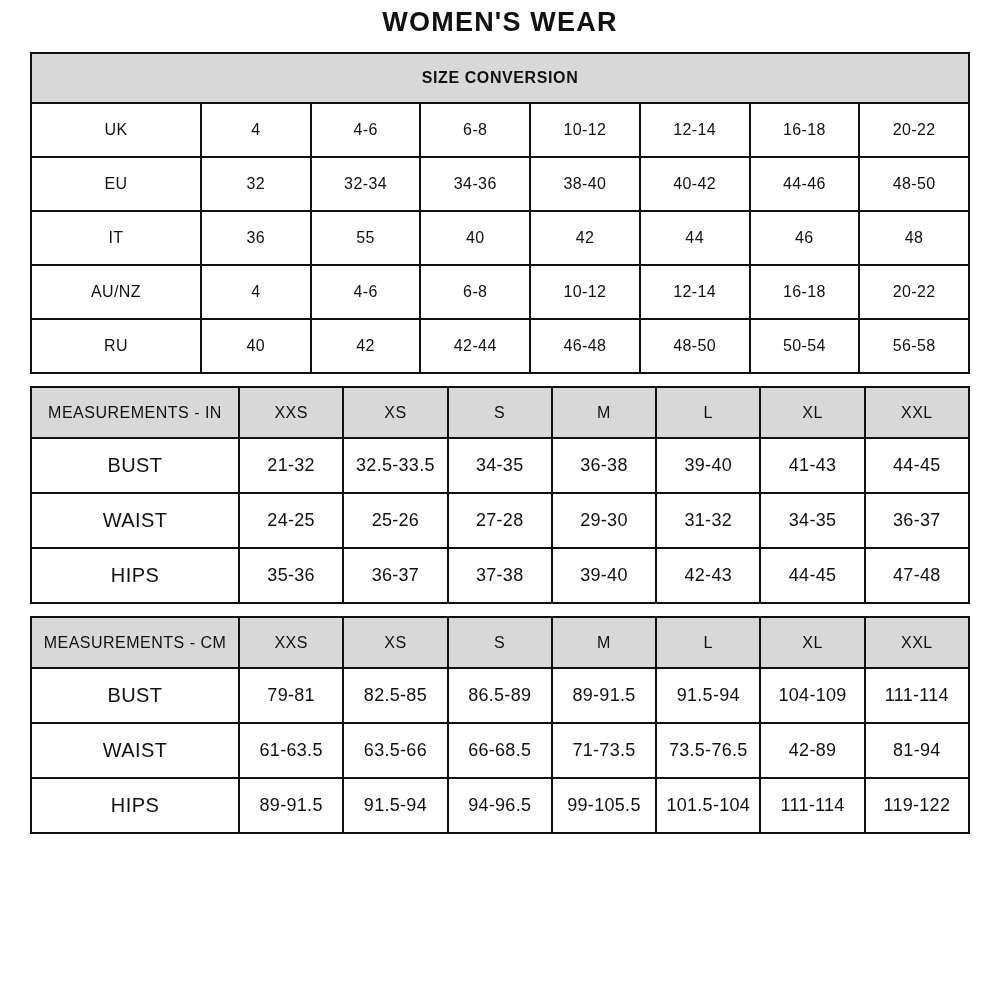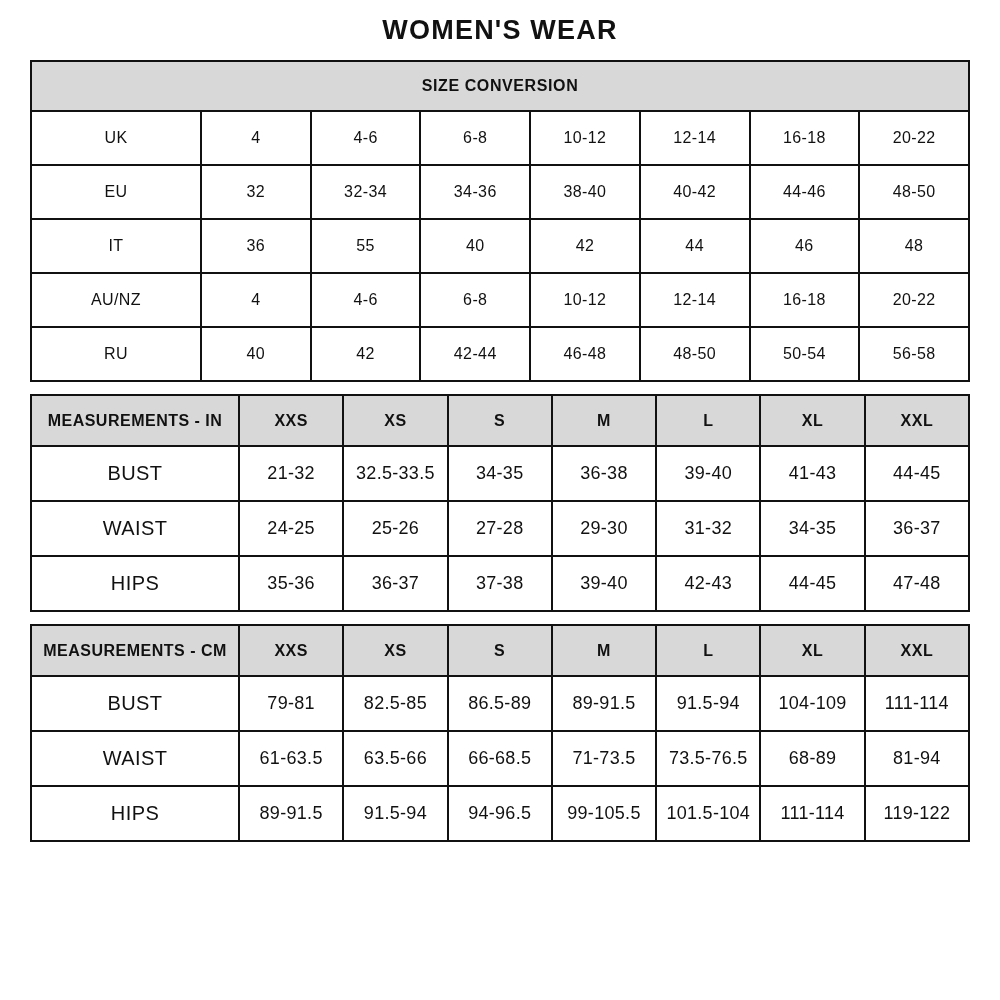--- a/index.html
+++ b/index.html
@@ -8,21 +8,21 @@
     padding: 0;
     width: 1000px;
     height: 1000px;
     background: #ffffff;
     font-family: "Liberation Sans", sans-serif;
     color: #111111;
   }
   .page {
     width: 940px;
     margin: 0 auto;
-    padding-top: 15px;
+    padding-top: 7px;
   }
   .page-title {
     text-align: center;
     font-size: 27px;
     font-weight: 700;
     letter-spacing: 1.2px;
     margin: 0 0 14px 0;
     line-height: 31px;
   }
   table {
@@ -51,21 +51,21 @@
     height: 54px;
     font-size: 16px;
     letter-spacing: 0.4px;
   }
   
   .meas col.c-label { width: 208px; }
   .meas th.hdr {
     height: 51px;
     background: #d8d8d8;
     font-size: 16px;
-    font-weight: 700;
+    font-weight: 400;
     letter-spacing: 0.5px;
   }
   .meas td.val {
     height: 55px;
     font-size: 18px;
     letter-spacing: 0.3px;
   }
   .meas td.rowlabel {
     font-size: 20px;
     letter-spacing: 0.4px;
@@ -221,21 +221,21 @@
         <td class="val">104-109</td>
         <td class="val">111-114</td>
       </tr>
       <tr>
         <td class="rowlabel">WAIST</td>
         <td class="val">61-63.5</td>
         <td class="val">63.5-66</td>
         <td class="val">66-68.5</td>
         <td class="val">71-73.5</td>
         <td class="val">73.5-76.5</td>
-        <td class="val">68-89</td>
+        <td class="val">42-89</td>
         <td class="val">81-94</td>
       </tr>
       <tr>
         <td class="rowlabel">HIPS</td>
         <td class="val">89-91.5</td>
         <td class="val">91.5-94</td>
         <td class="val">94-96.5</td>
         <td class="val">99-105.5</td>
         <td class="val">101.5-104</td>
         <td class="val">111-114</td>

